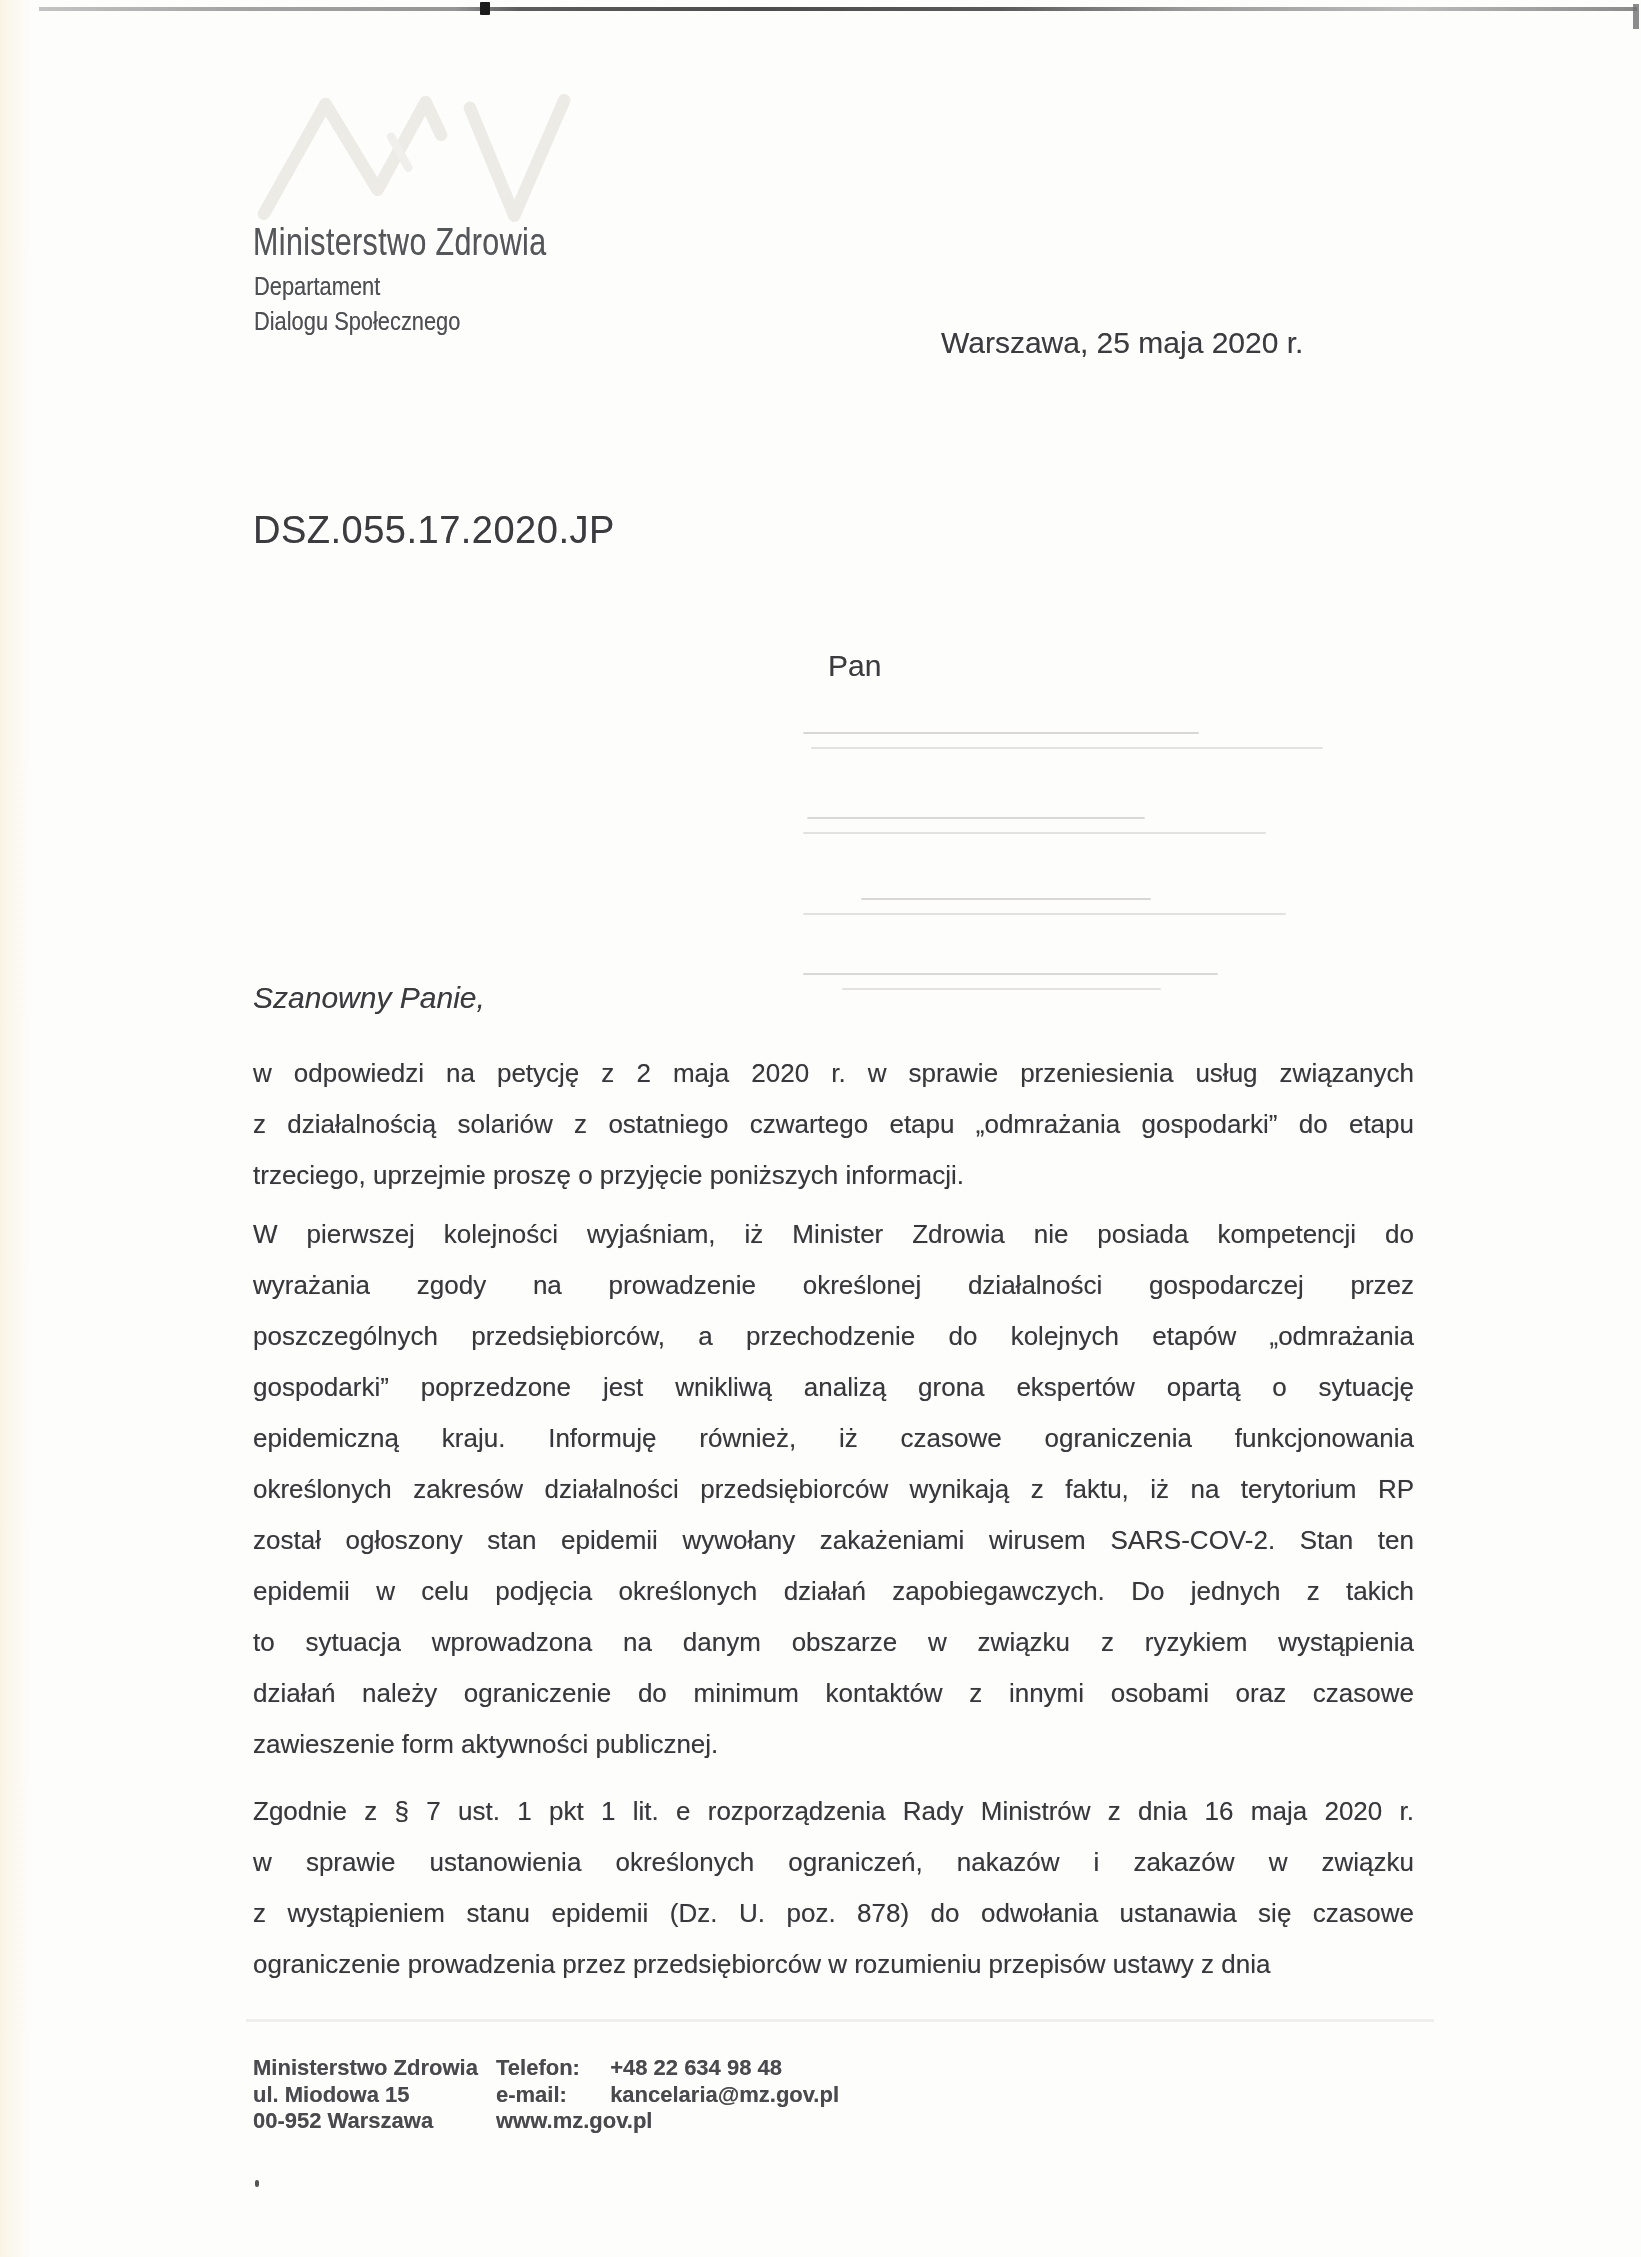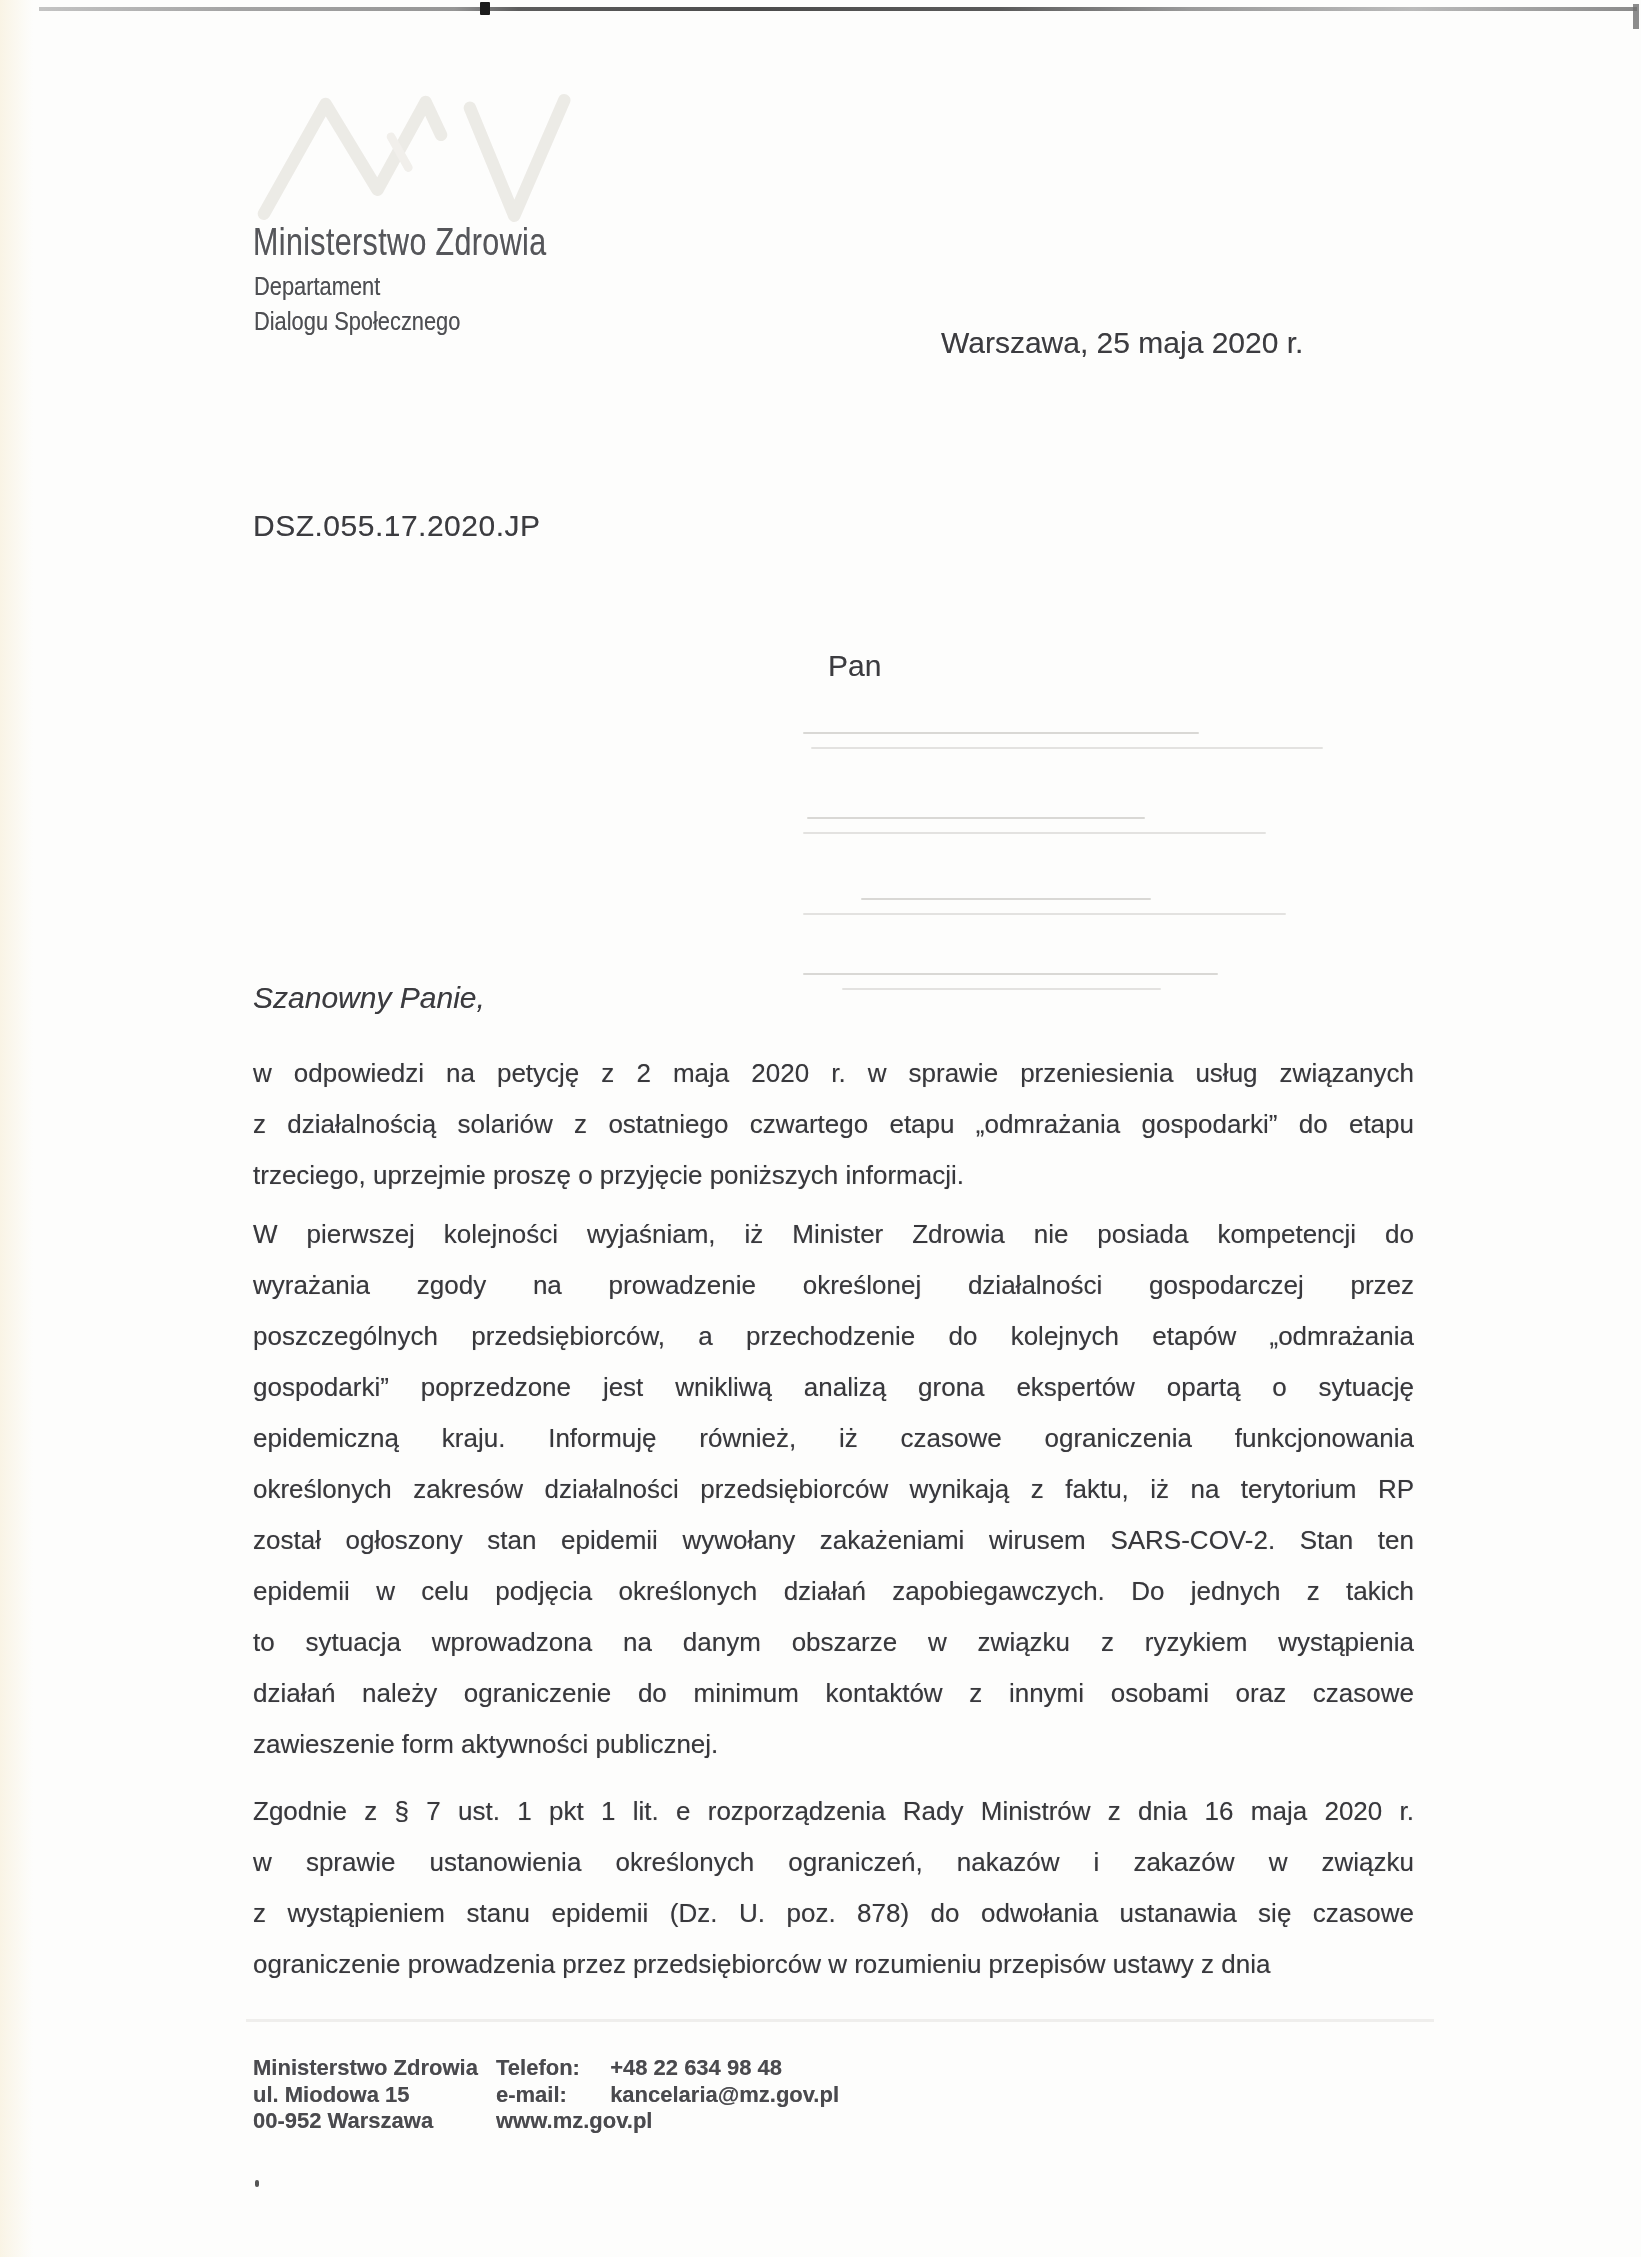--- a/index.html
+++ b/index.html
@@ -58,21 +58,21 @@
   #dept1 { top: 271px; }
   #dept2 { top: 306px; }
   #date-line {
     position: absolute; left: 941px; top: 290px;
     font-size: 30px; color: #3c3c40; white-space: nowrap;
     text-shadow: 0 0 0.6px rgba(60,60,64,0.45);
     margin-top: 36px;
   }
   #reference {
     position: absolute; left: 253px; top: 509px;
-    font-size: 30px; color: #3c3c40; letter-spacing: 0.5px;
+    font-size: 38px; color: #3c3c40; letter-spacing: 0.5px;
     text-shadow: 0 0 0.6px rgba(60,60,64,0.45);
   }
   #recipient-title {
     position: absolute; left: 828px; top: 649px;
     font-size: 30px; color: #3c3c40;
     text-shadow: 0 0 0.6px rgba(60,60,64,0.45);
   }
   
   .ghost-row { position: absolute; left: 803px; width: 521px; }
   .ghost-row .streak {

